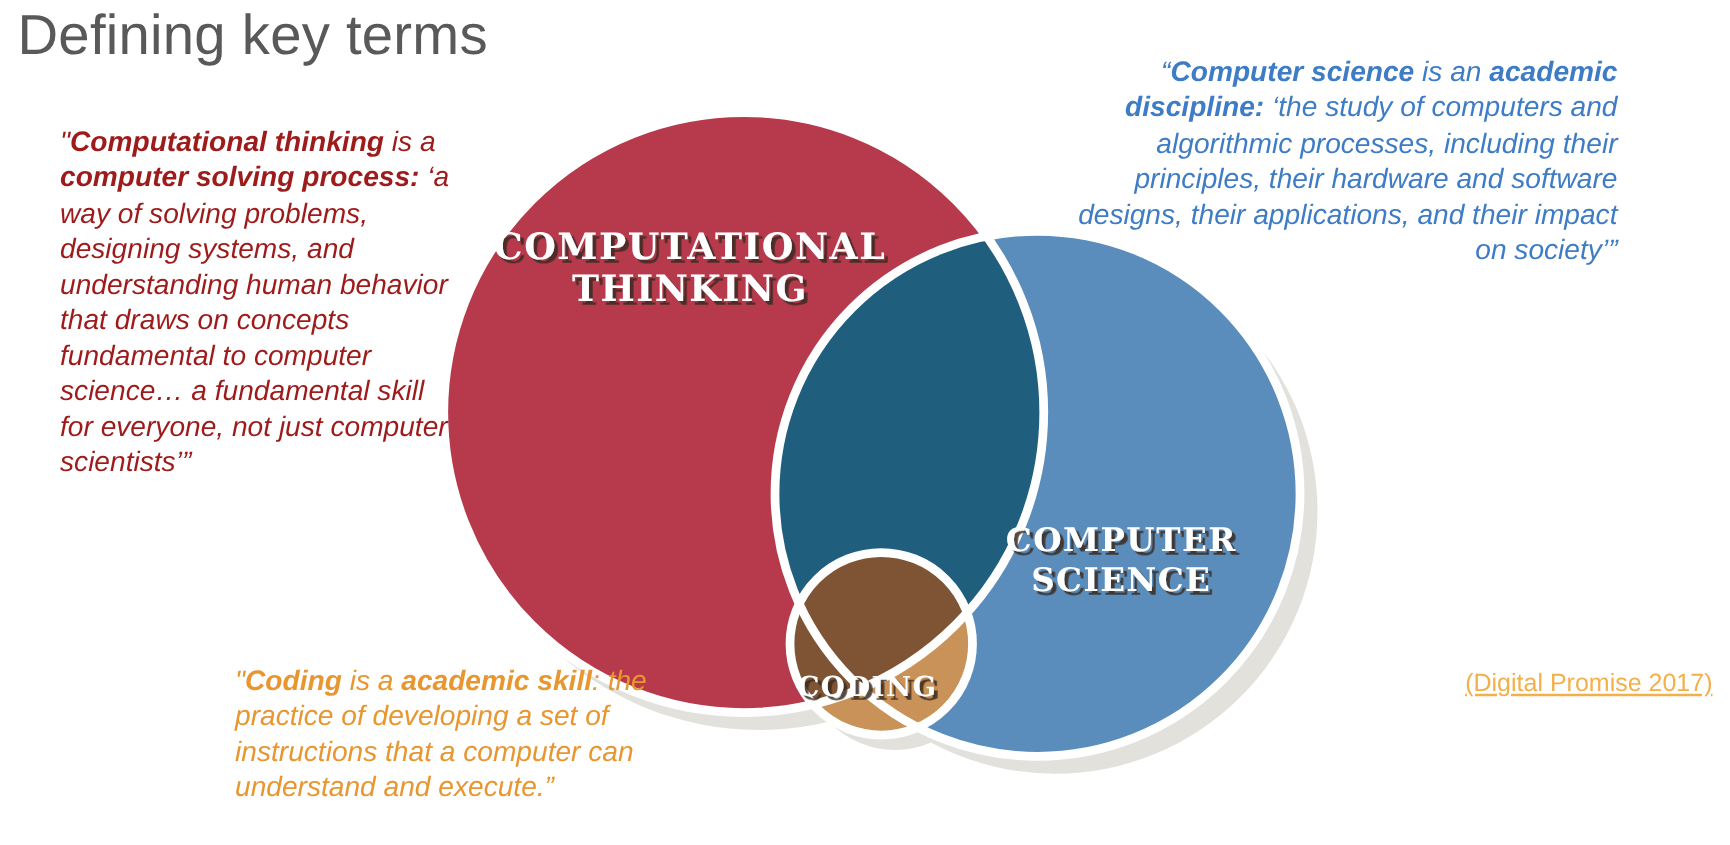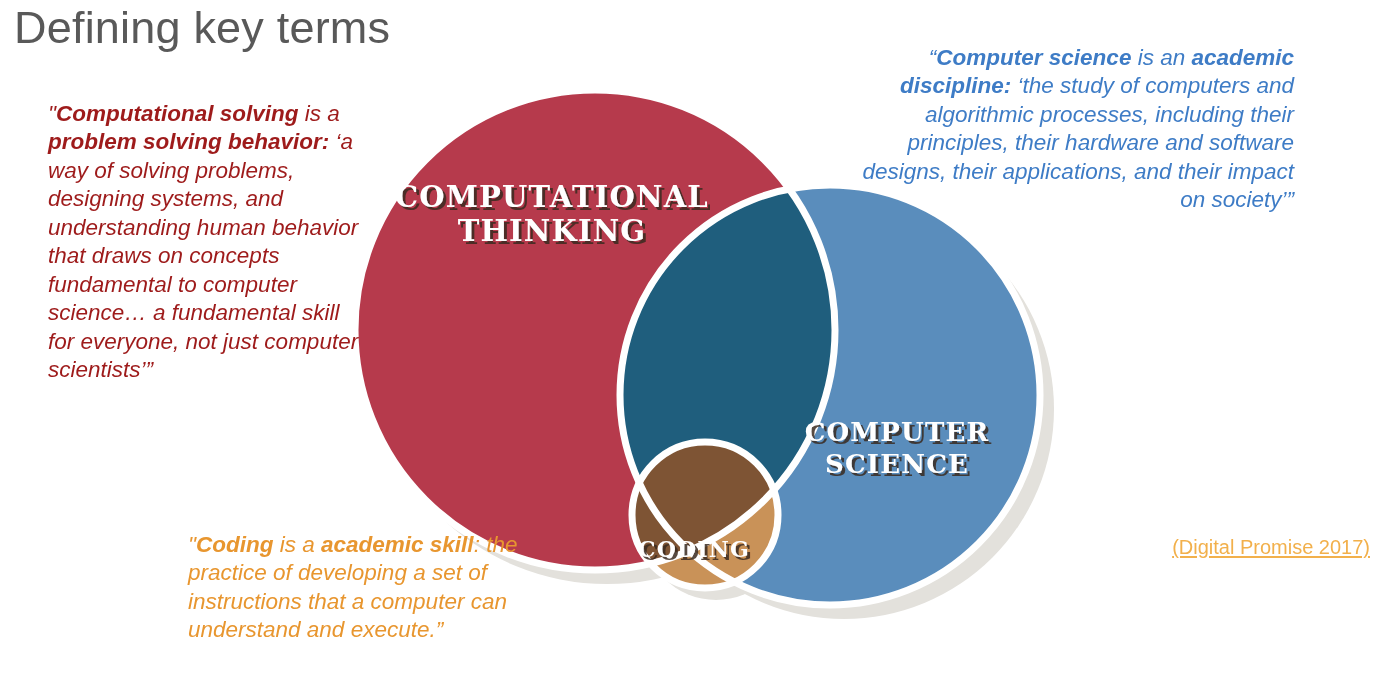--- a/index.html
+++ b/index.html
@@ -170,21 +170,21 @@
       <text class="venn-label" x="897" y="441" font-size="26">COMPUTER</text>
       <text class="venn-label" x="897" y="473" font-size="26">SCIENCE</text>
     </g>
 
     <g filter="url(#label-shadow)">
       <text class="venn-label" x="694" y="557" font-size="22">CODING</text>
     </g>
   </svg>
 
   <div class="callout" id="callout-computational-thinking">
-    <span>"</span><b>Computational solving</b><span> is a </span><b>problem solving behavior:</b><span>  ‘a way of solving problems, designing systems, and understanding human behavior that draws on concepts fundamental to computer science… a fundamental skill for everyone, not just computer scientists’”</span>
+    <span>"</span><b>Computational thinking</b><span> is a </span><b>computer solving process:</b><span>  ‘a way of solving problems, designing systems, and understanding human behavior that draws on concepts fundamental to computer science… a fundamental skill for everyone, not just computer scientists’”</span>
   </div>
 
   <div class="callout" id="callout-computer-science">
     <span>“</span><b>Computer science</b><span> is an </span><b>academic discipline:</b><span>  ‘the study of computers and algorithmic processes, including their principles, their hardware and software designs, their applications, and their impact on society’”</span>
   </div>
 
   <div class="callout" id="callout-coding">
     <span>"</span><b>Coding</b><span> is a </span><b>academic skill</b><span>:  the practice of developing a set of instructions that a computer can understand and execute.”</span>
   </div>
 

